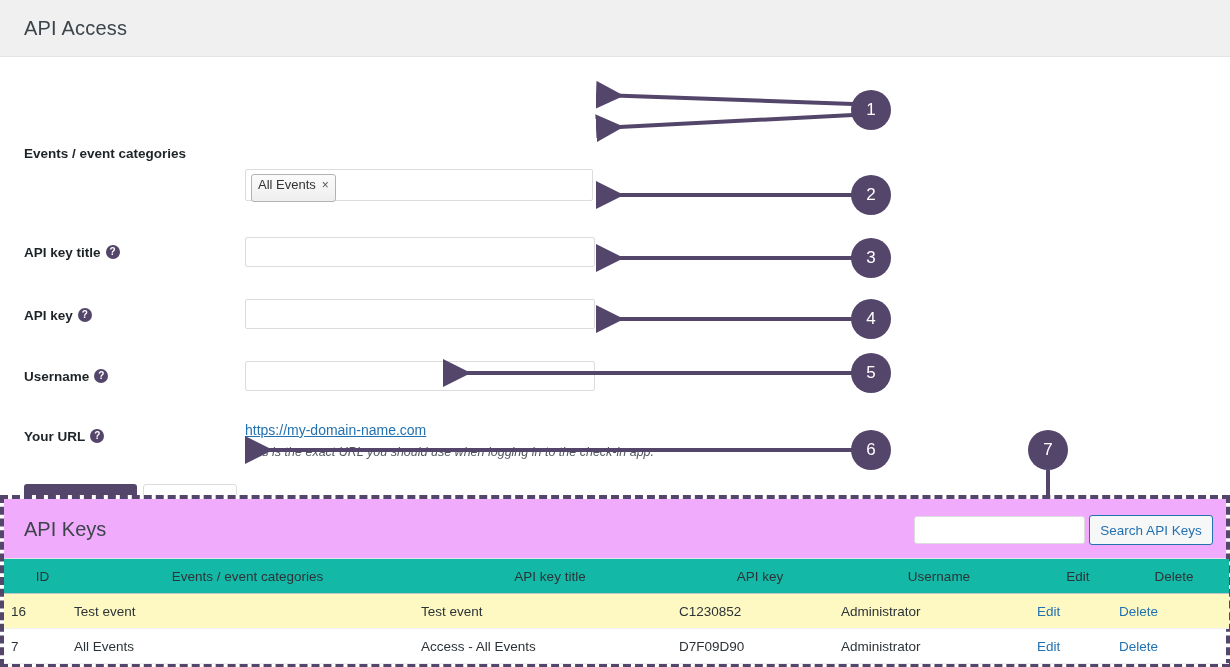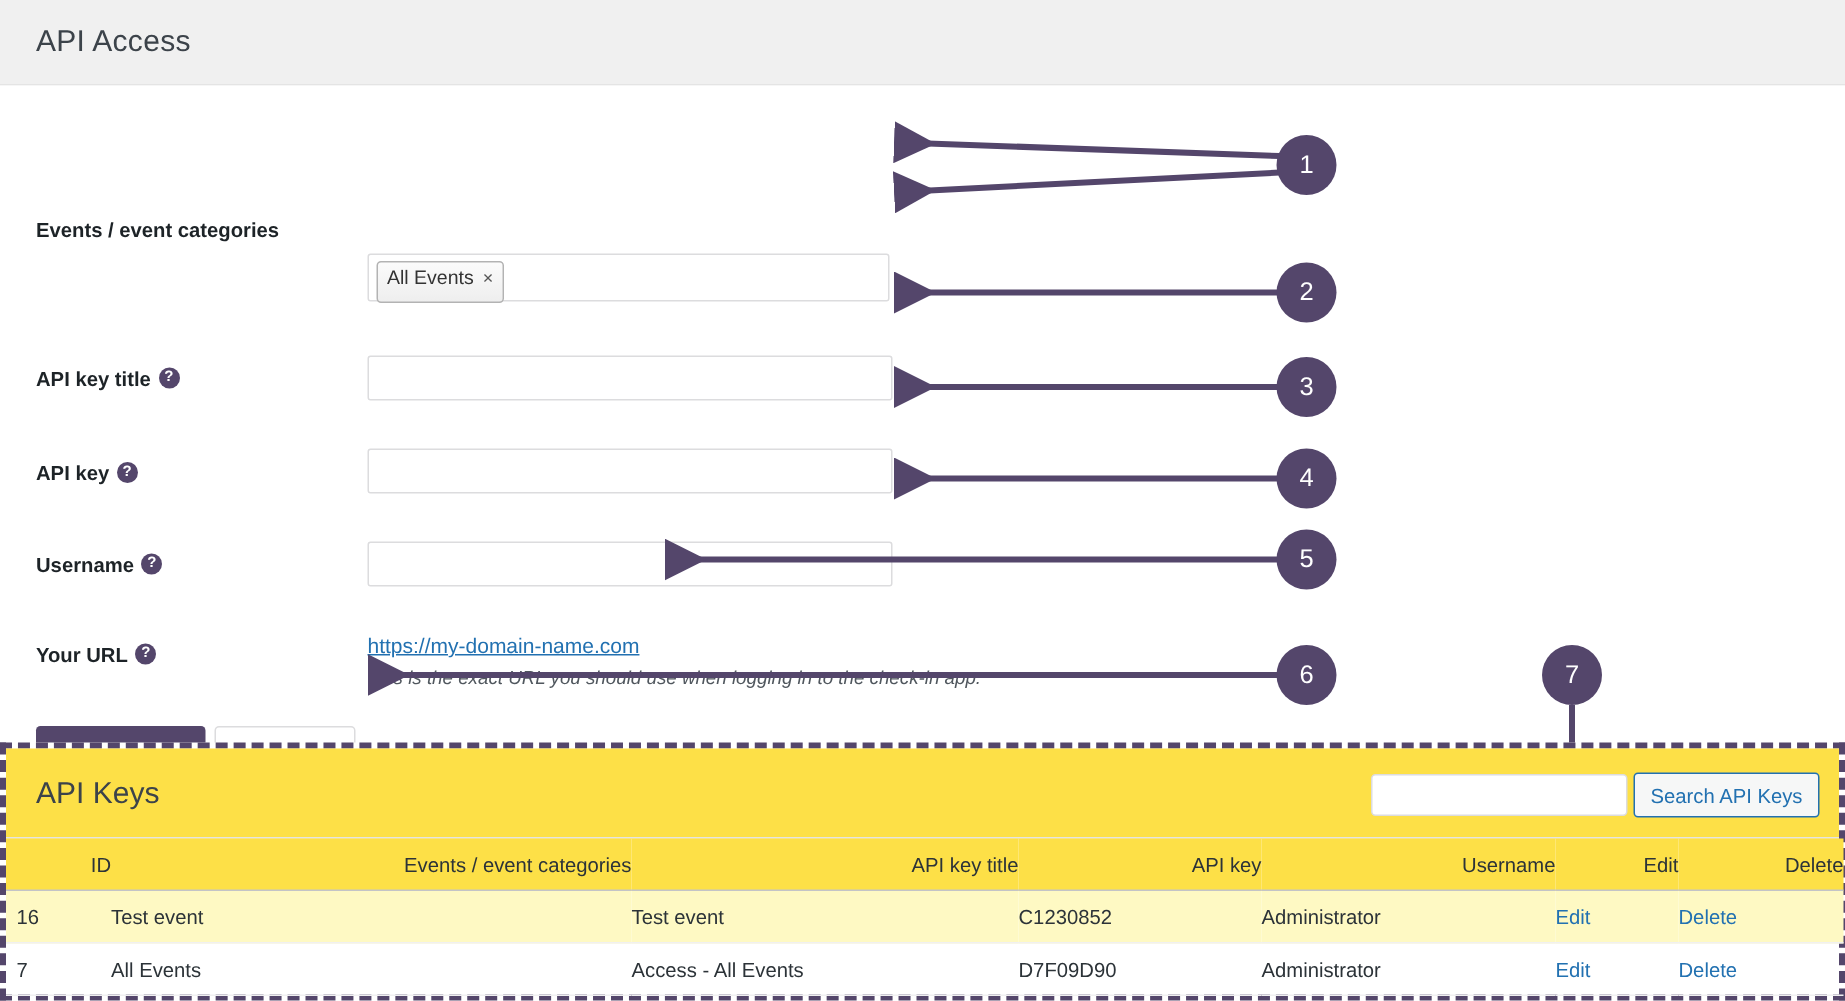--- a/index.html
+++ b/index.html
@@ -101,21 +101,21 @@
   }
 
   
   .keys-wrap{
     position:absolute;left:0;top:495px;width:1230px;height:172px;
     box-sizing:border-box;
     border:4px dashed #54466b;
     background:#fff;
   }
   .keys-head{
-    position:absolute;left:0;top:0;right:0;height:60px;background:#fde047;
+    position:absolute;left:0;top:0;right:0;height:60px;background:#f0abfc;
     border-bottom:1px solid #e4e4e4;box-sizing:border-box;
   }
   .keys-head .title{
     position:absolute;left:20px;top:19px;font-size:20px;color:#3c434a;
   }
   .search-input{
     position:absolute;left:910px;top:17px;width:171px;height:28px;box-sizing:border-box;
     border:1px solid #dcdcde;border-radius:3px;background:#fff;
     font-size:13px;padding:0 7px;color:#2c3338;
     font-family:"Liberation Sans",sans-serif;
@@ -125,22 +125,22 @@
     background:#f6f7f7;border:1px solid #2271b1;border-radius:3px;
     color:#2271b1;font-size:13.5px;cursor:pointer;
     font-family:"Liberation Sans",sans-serif;
   }
 
   table.keys{
     position:absolute;left:0;top:60px;width:1222px;border-collapse:collapse;
     table-layout:fixed;
   }
   table.keys th{
-    text-align:right;font-size:13.5px;font-weight:normal;color:#2c3338;
-    padding:10px 0 9px 0;border-bottom:1px solid #c3c4c7;background:#fde047;
+    text-align:center;font-size:13.5px;font-weight:normal;color:#2c3338;
+    padding:10px 0 9px 0;border-bottom:1px solid #c3c4c7;background:#14b8a6;
   }
   table.keys td{
     text-align:left;font-size:13.5px;color:#2c3338;
     padding:10px 0 9px 0;border-bottom:1px solid #f0f0f1;
   }
   table.keys tr.alt td{background:#fef9c3;}
   table.keys a{color:#2271b1;text-decoration:none;}
   .c0{width:63px;padding-left:7px !important;}
   .c1{width:347px;}
   .c2{width:258px;}

